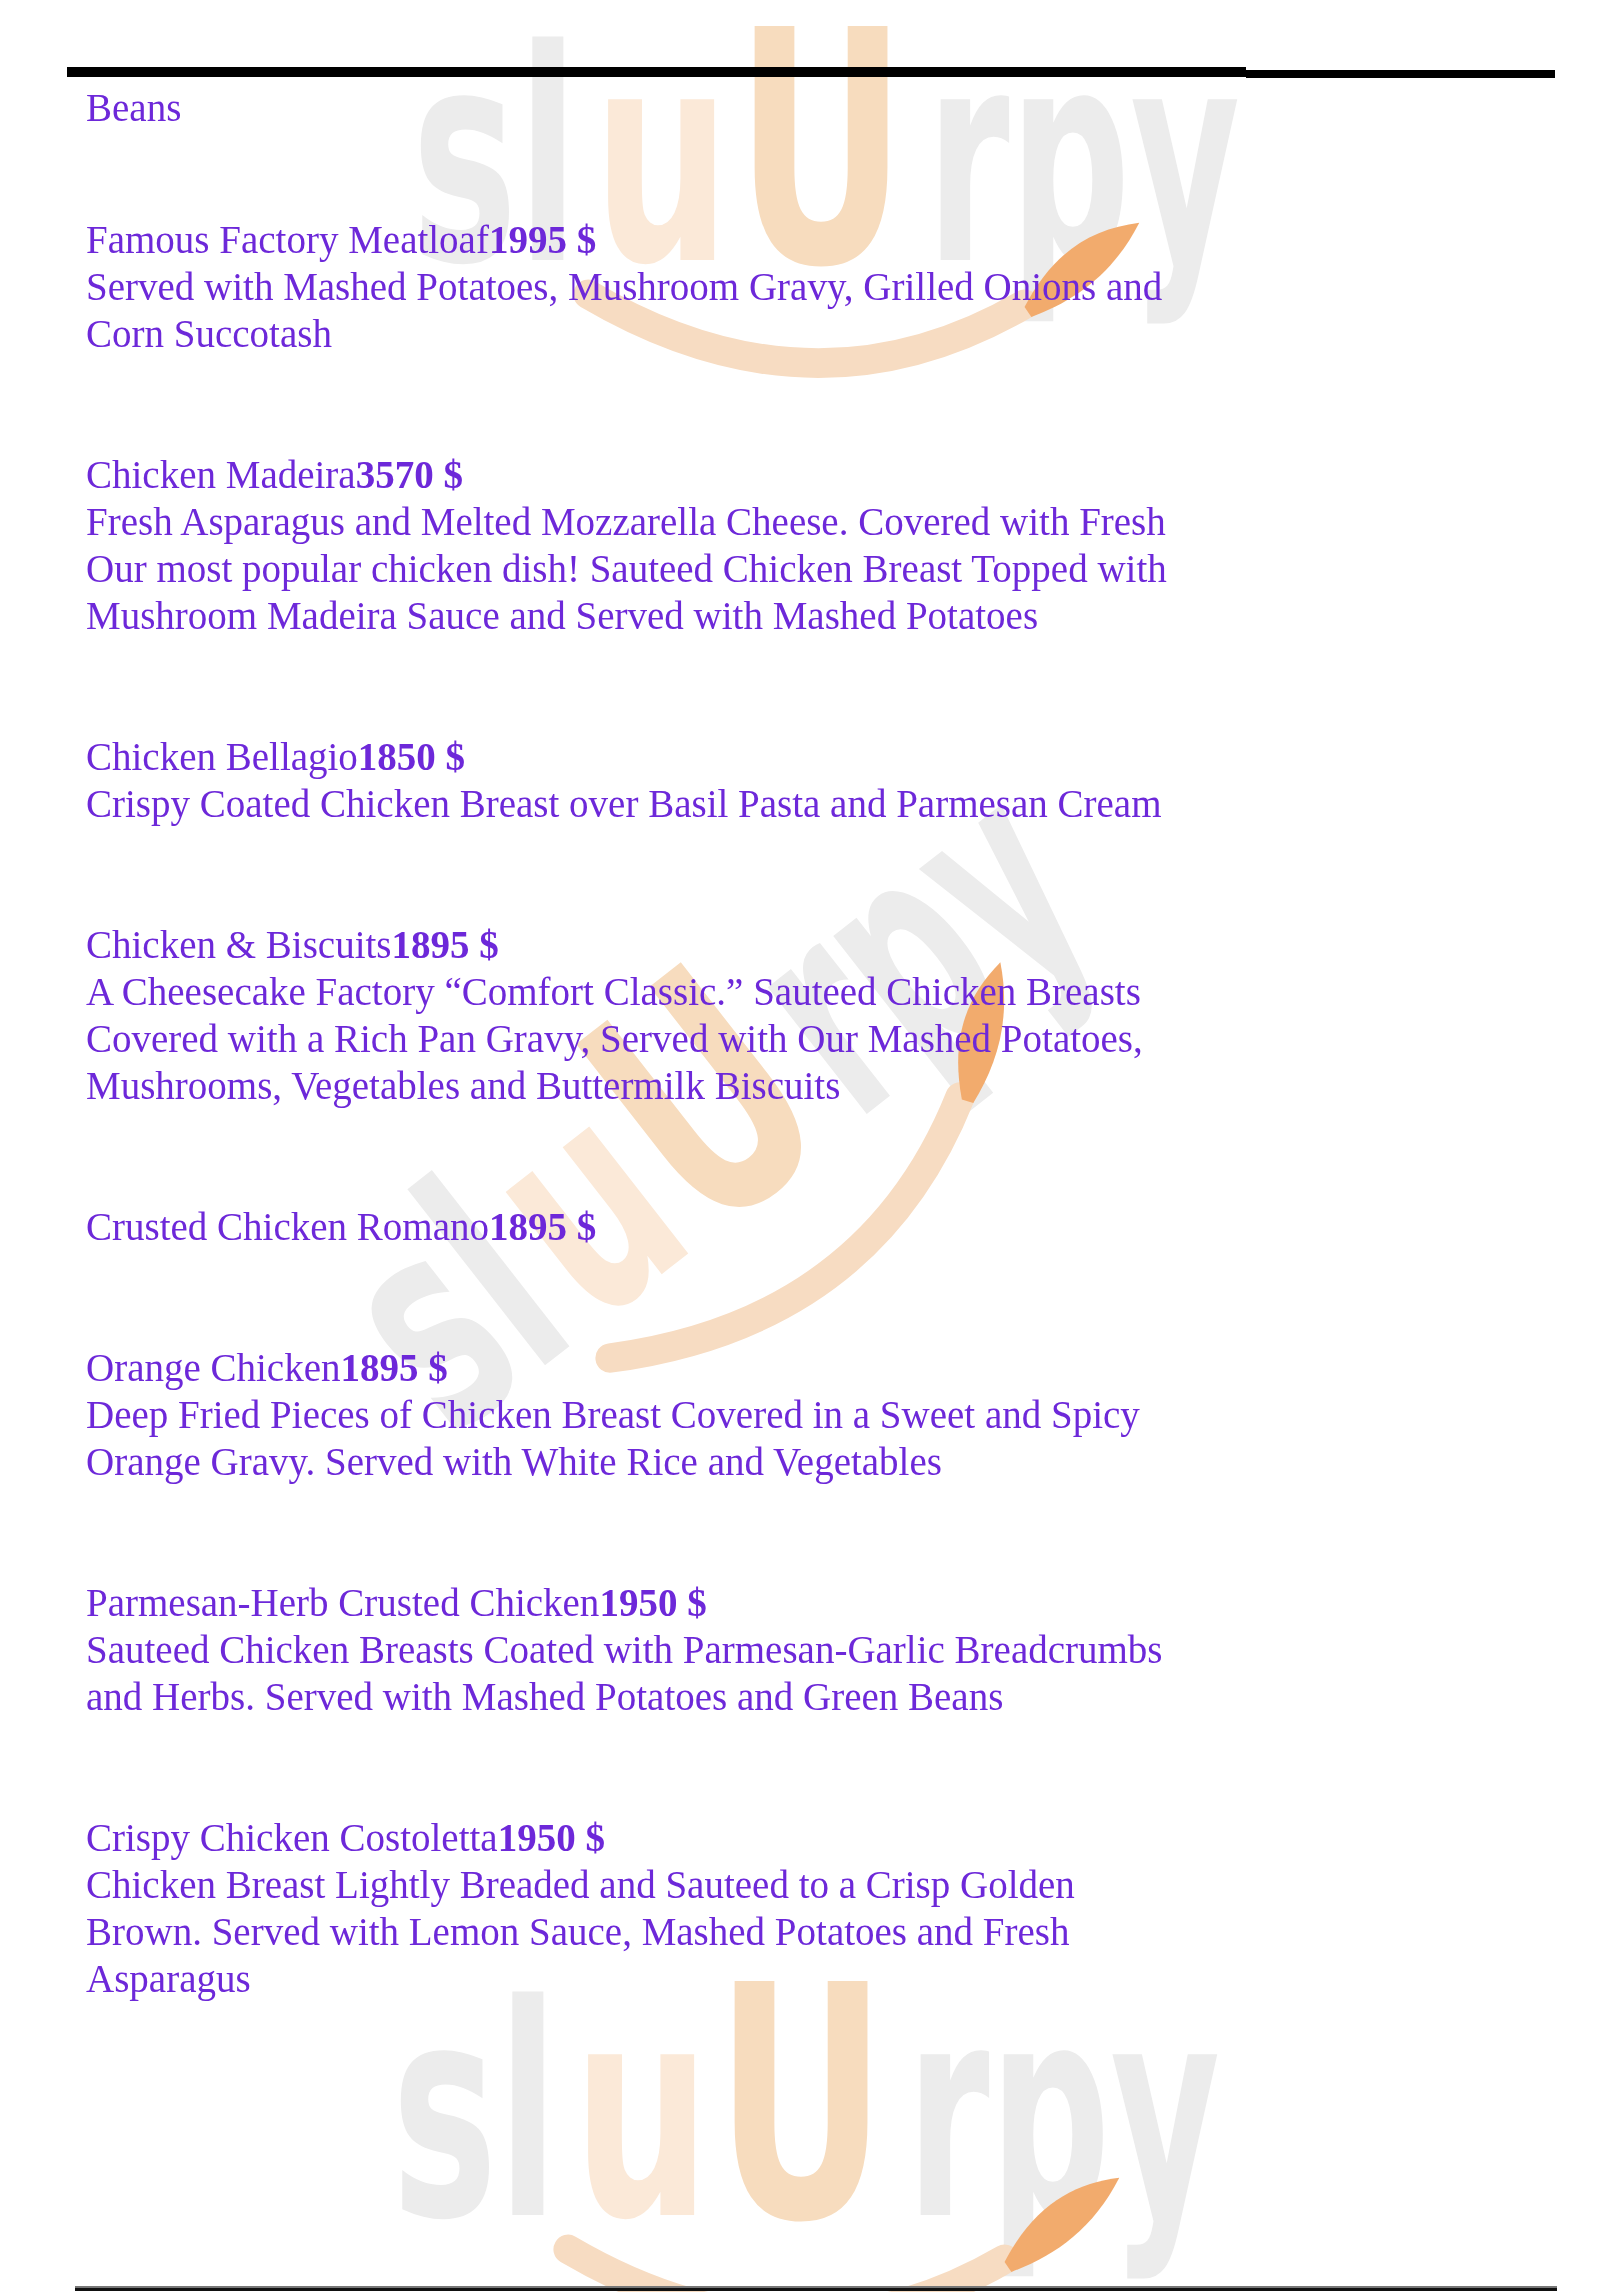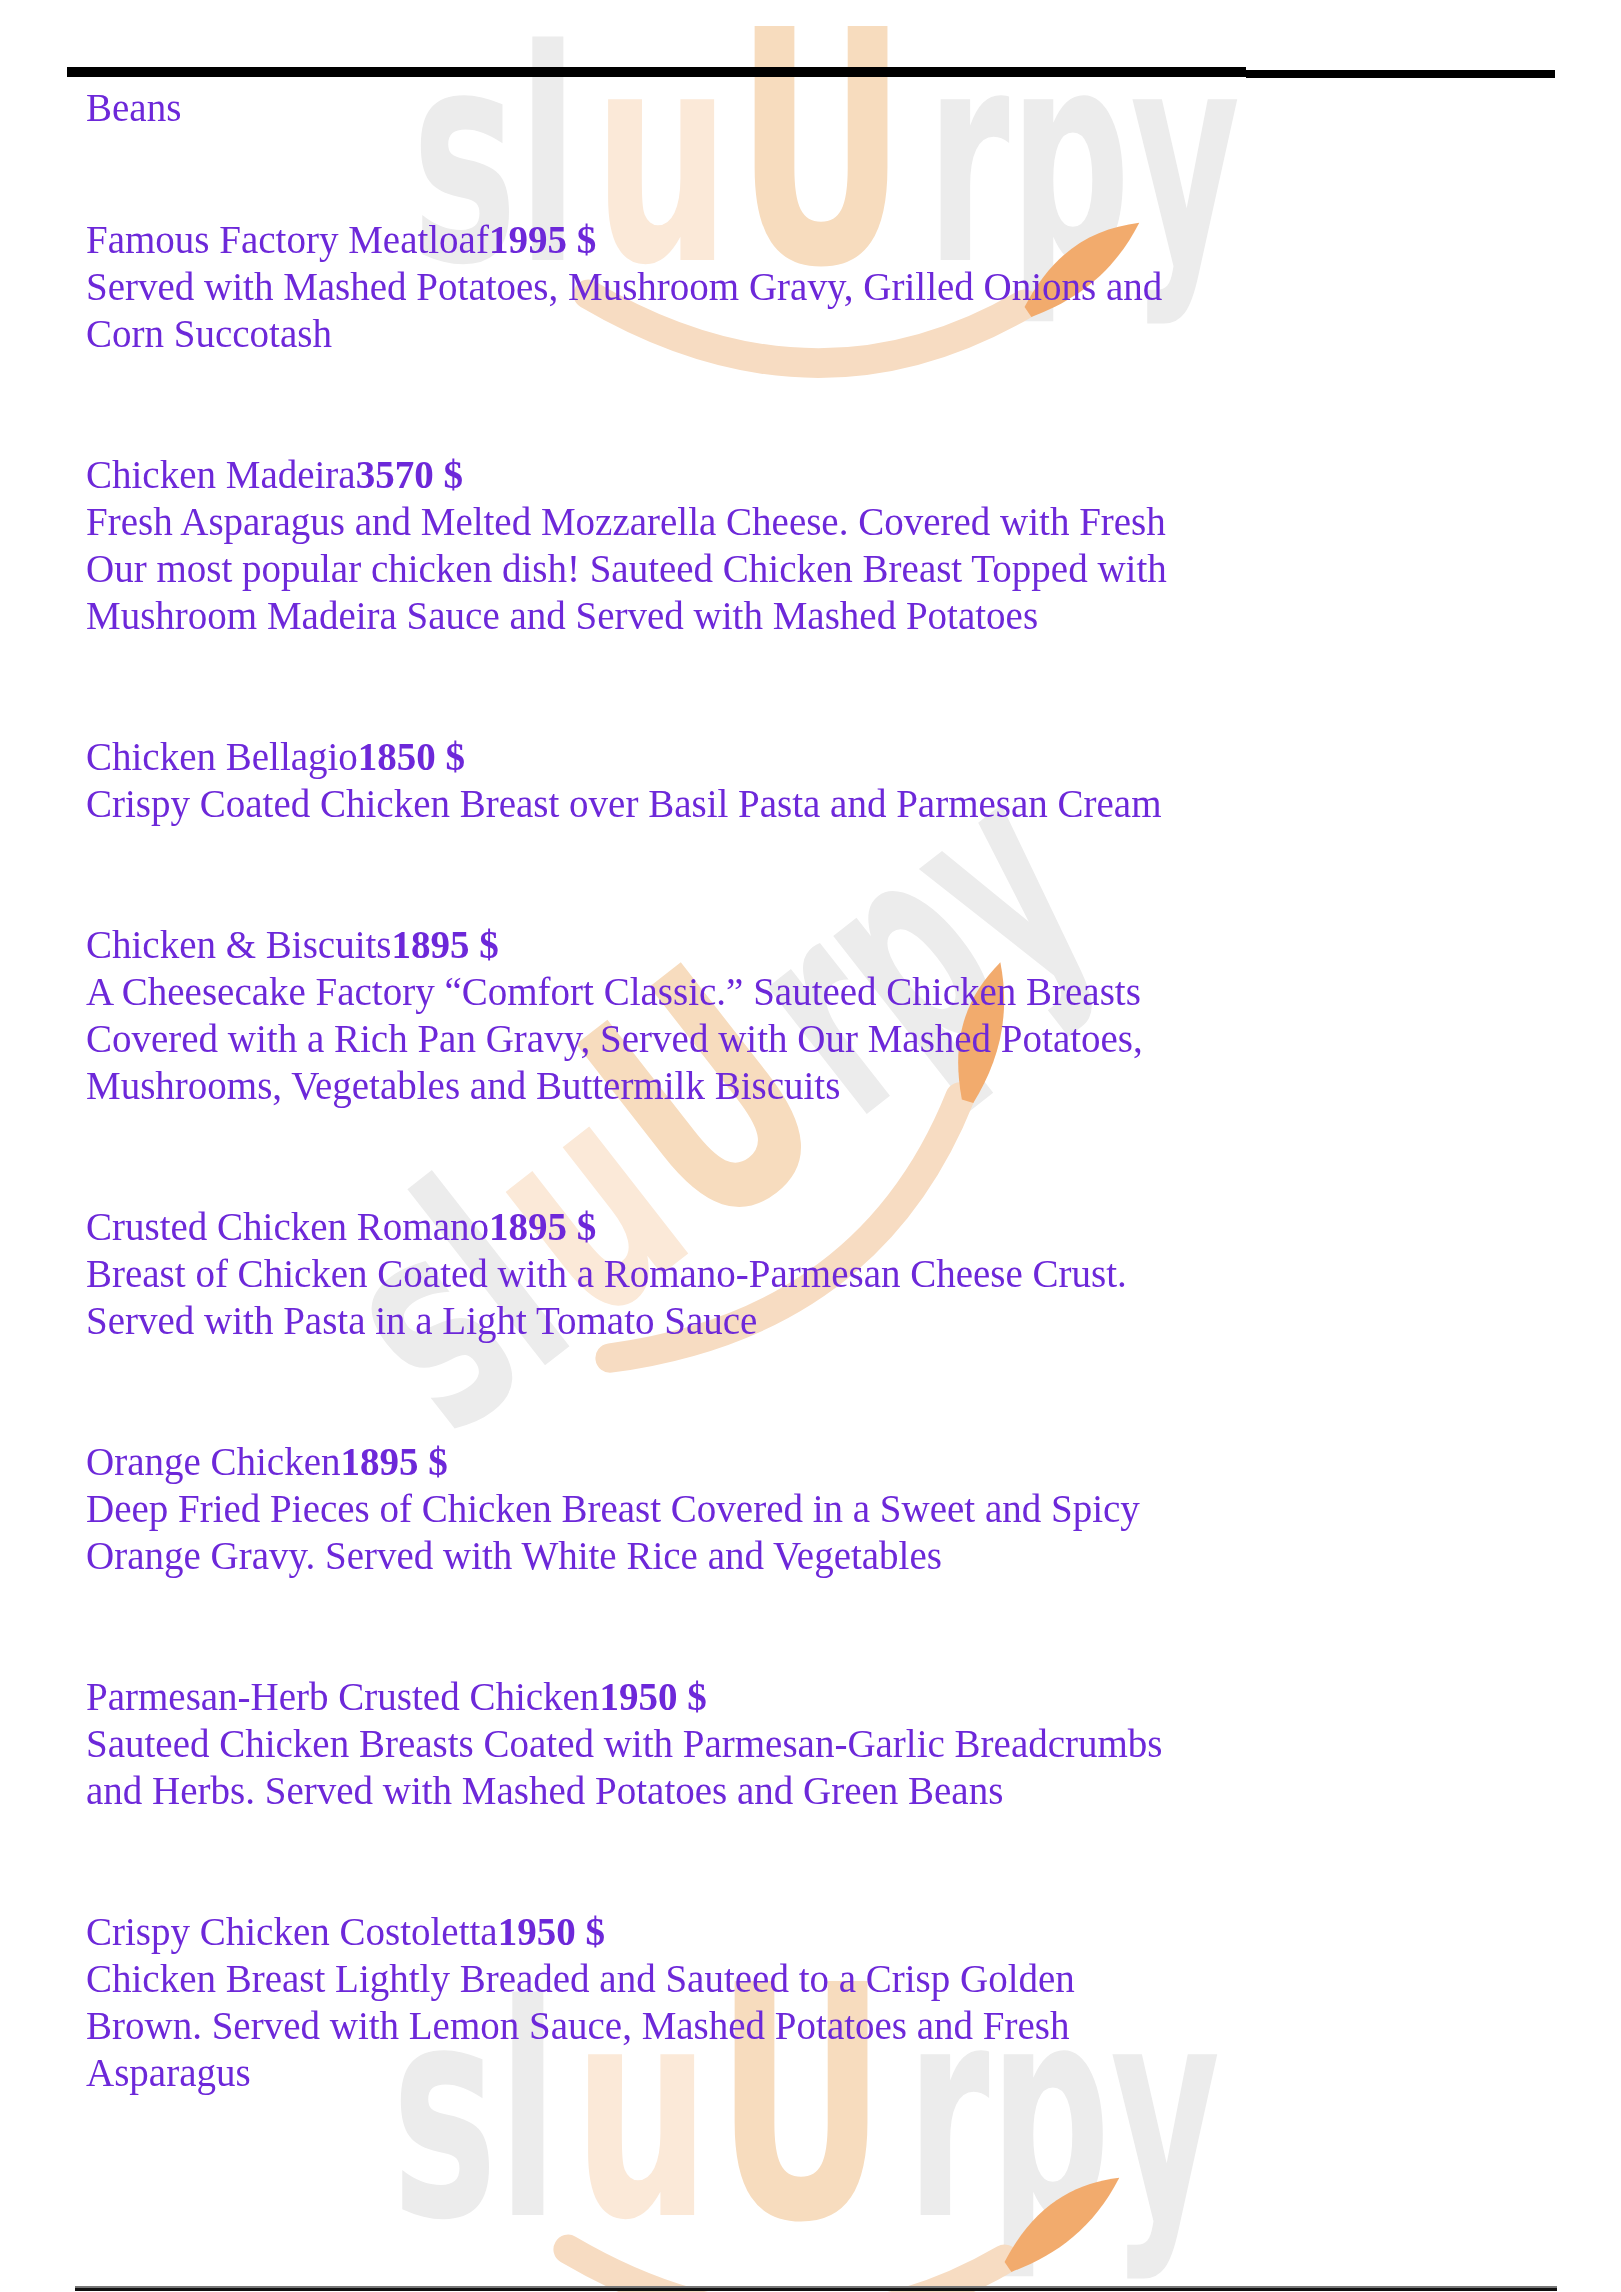--- a/index.html
+++ b/index.html
@@ -143,24 +143,20 @@
             <div class="desc-line">A Cheesecake Factory “Comfort Classic.” Sauteed Chicken Breasts</div>
             <div class="desc-line">Covered with a Rich Pan Gravy, Served with Our Mashed Potatoes,</div>
             <div class="desc-line">Mushrooms, Vegetables and Buttermilk Biscuits</div>
           </div>
       </div>
         <div class="item">
         <div class="item-head">
           <span class="item-name">Crusted Chicken Romano</span>
           <span class="item-price">1895 $</span>
         </div>
-        <div class="item-desc">
-            <div class="desc-line">Breast of Chicken Coated with a Romano-Parmesan Cheese Crust.</div>
-            <div class="desc-line">Served with Pasta in a Light Tomato Sauce</div>
-          </div>
       </div>
         <div class="item">
         <div class="item-head">
           <span class="item-name">Orange Chicken</span>
           <span class="item-price">1895 $</span>
         </div>
         <div class="item-desc">
             <div class="desc-line">Deep Fried Pieces of Chicken Breast Covered in a Sweet and Spicy</div>
             <div class="desc-line">Orange Gravy. Served with White Rice and Vegetables</div>
           </div>

